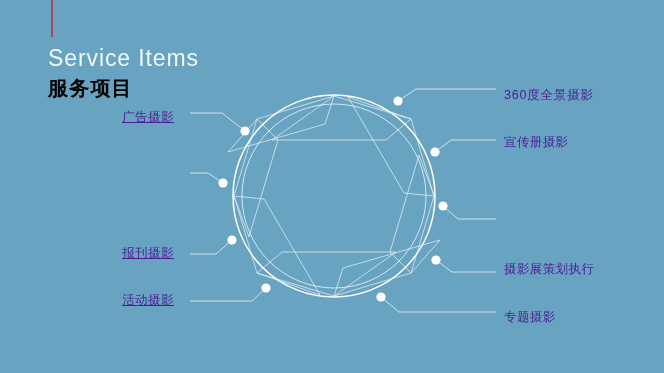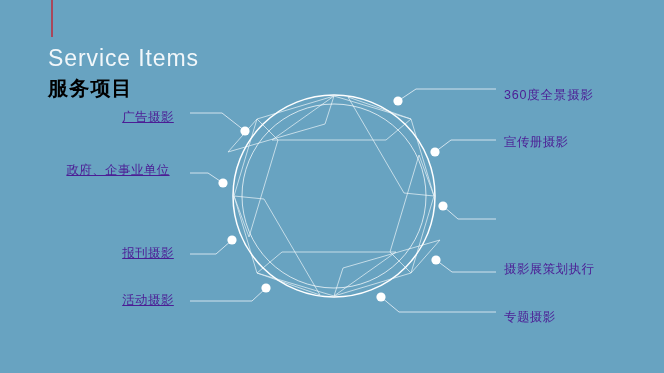--- a/index.html
+++ b/index.html
@@ -122,21 +122,20 @@
         <circle cx="436" cy="260" r="4.6" fill="#ffffff"></circle>
         <circle cx="381" cy="297" r="4.6" fill="#ffffff"></circle>
       </g>
   </svg>
 
   <div id="label-layer">
       <div class="label left" style="left: 108px; top: 110px; width: 80px;">
         <span class="ln">广告摄影</span>
       </div>
       <div class="label left" style="left: 48px; top: 163px; width: 140px;">
-        <span class="ln">政府、企事业单位</span>
       </div>
       <div class="label left" style="left: 108px; top: 246px; width: 80px;">
         <span class="ln">报刊摄影</span>
       </div>
       <div class="label left" style="left: 108px; top: 293px; width: 80px;">
         <span class="ln">活动摄影</span>
       </div>
       <div class="label right" style="left: 504px; top: 88px;">
         <span class="ln lat">360度全景摄影</span>
       </div>

